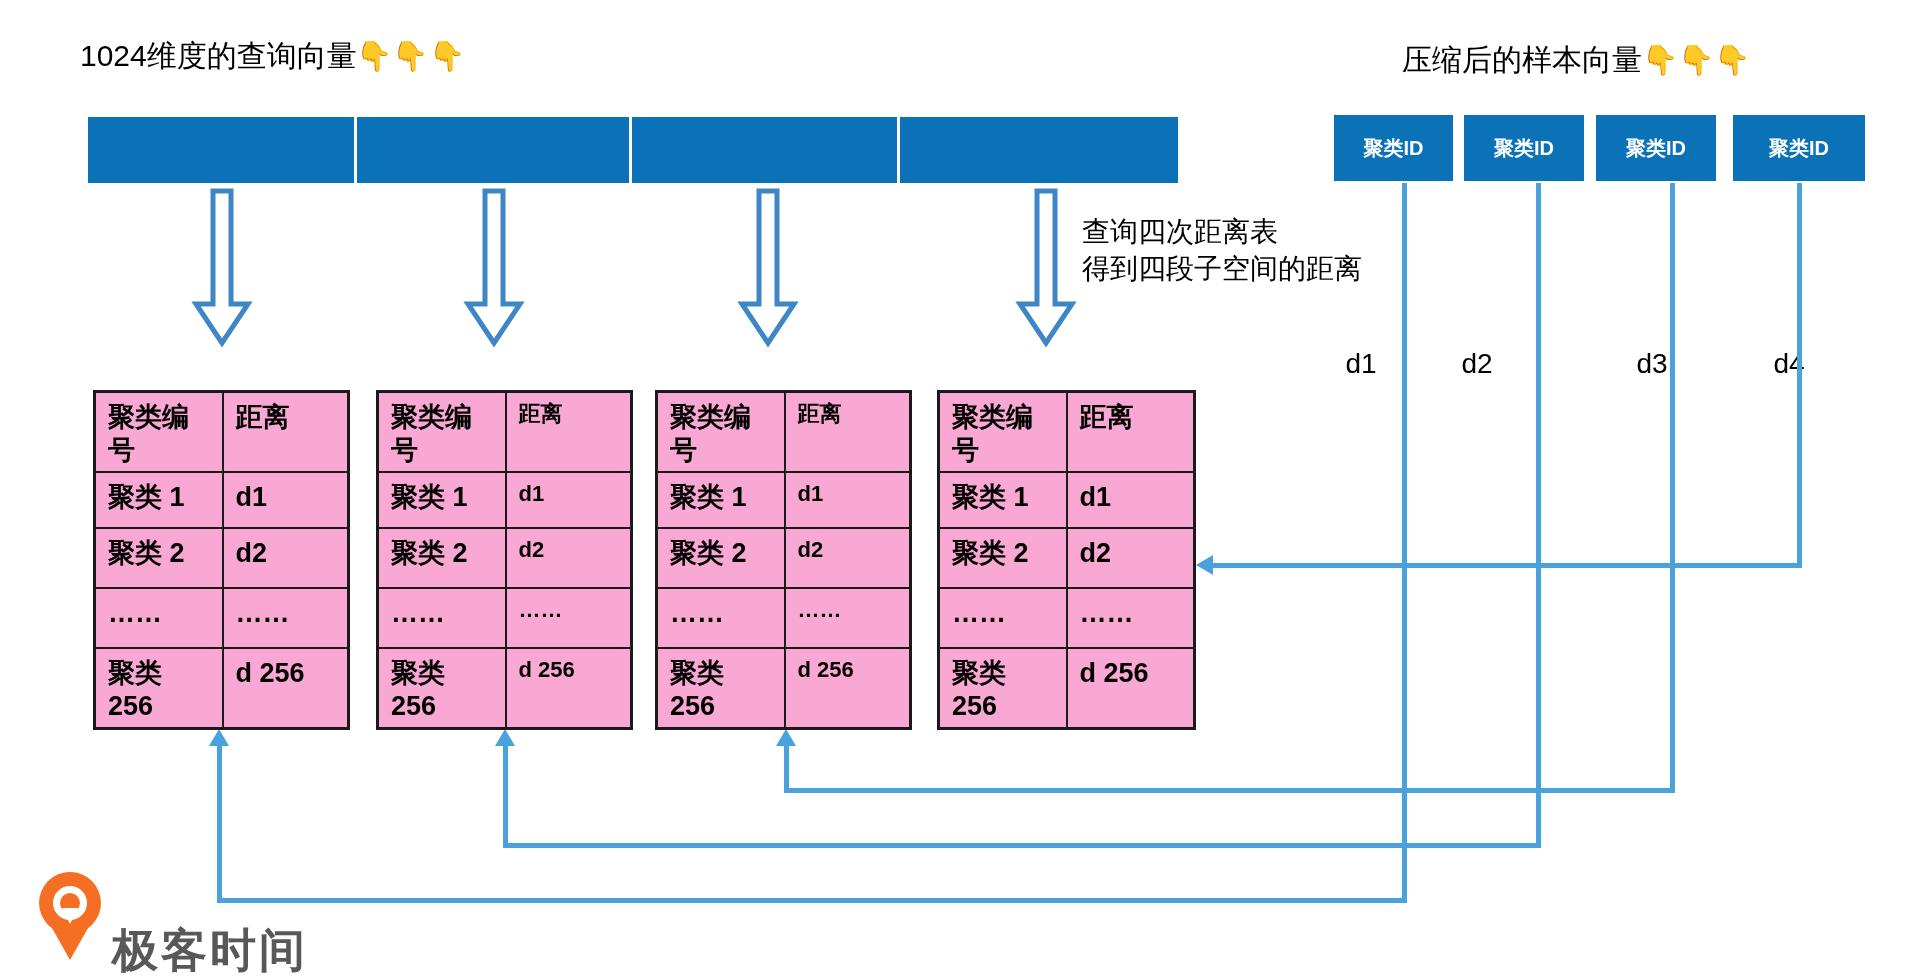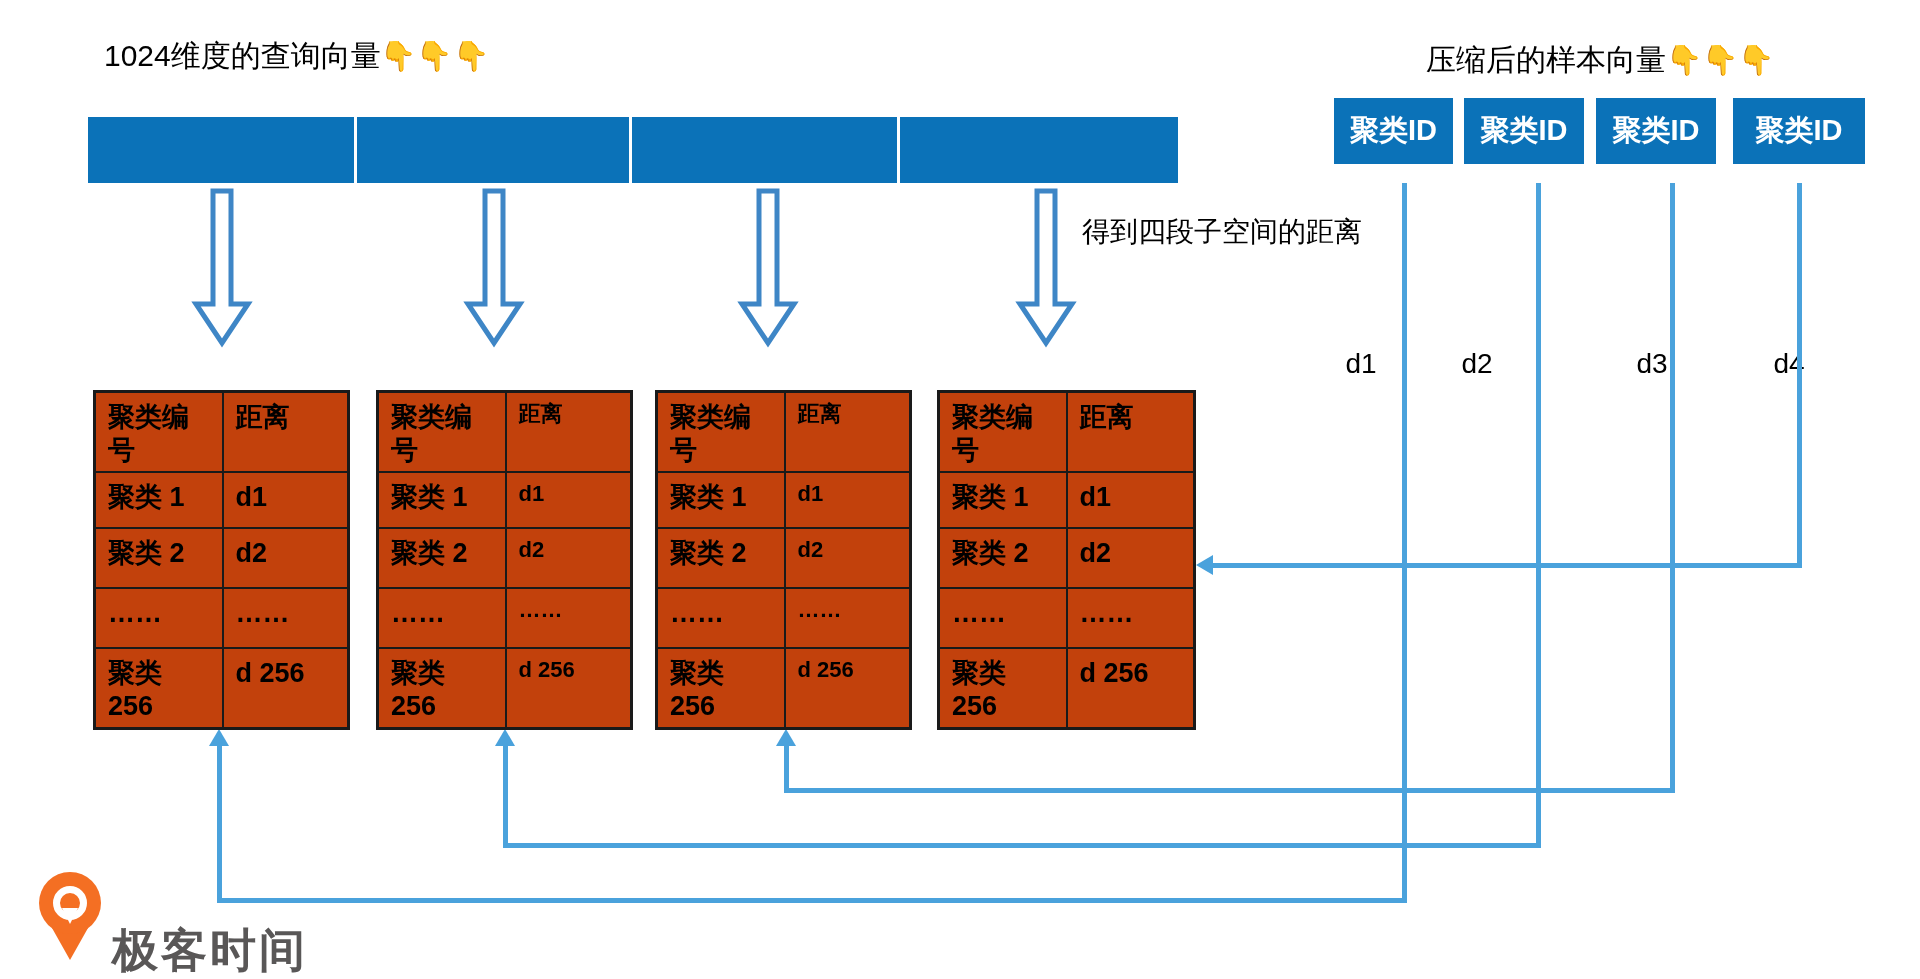--- a/index.html
+++ b/index.html
@@ -9,30 +9,30 @@
     --logo-orange:#f46f23;
     --logo-text-gray:#595757;
     --table-border:#1a1a1a;
   }
   html,body{margin:0;padding:0;background:#ffffff;}
   body{width:1920px;height:979px;position:relative;overflow:hidden;
        font-family:"Liberation Sans","DejaVu Sans",sans-serif;color:#000;}
   .abs{position:absolute;}
 
   
-  .title{font-size:30px;color:#000;white-space:nowrap;margin-left:24px;}
+  .title{font-size:30px;color:#000;white-space:nowrap;}
   .title .emoji{font-size:29px;}
 
   
   .bar{left:88px;top:117px;width:1090px;height:66px;display:flex;gap:3px;}
   .bar .seg{background:var(--bar-blue);height:100%;}
 
   
-  .cluster-cell{top:98px;height:66px;background:var(--bar-blue);
-    color:#fff;font-size:29px;font-weight:bold;
+  .cluster-cell{top:115px;height:66px;background:var(--bar-blue);
+    color:#fff;font-size:20px;font-weight:bold;
     display:flex;align-items:center;justify-content:center;white-space:nowrap;}
 
   
   .hollow-arrow{width:64px;height:160px;}
 
   
   .annotation{left:1082px;top:213px;font-size:28px;line-height:37px;white-space:nowrap;}
 
   
   .d-label{top:348px;font-size:28px;transform:translateX(-50%);}
@@ -40,21 +40,21 @@
   
   .vline{width:5px;background:var(--connector-blue);}
   .hline{height:5px;background:var(--connector-blue);}
   .head-up{width:0;height:0;border-left:10px solid transparent;
     border-right:10px solid transparent;border-bottom:17px solid var(--connector-blue);}
   .head-left{width:0;height:0;border-top:10px solid transparent;
     border-bottom:10px solid transparent;border-right:17px solid var(--connector-blue);}
 
   
   table.dist{border-collapse:collapse;table-layout:fixed;width:257px;
-    border:3px solid var(--table-border);background:#c2410c;}
+    border:3px solid var(--table-border);background:#f9a8d4;}
   table.dist td,table.dist th{border:2px solid var(--table-border);
     font-size:27px;font-weight:bold;text-align:left;vertical-align:top;
     padding:8px 10px 4px 12px;line-height:1.22;overflow:hidden;}
   table.dist th{font-weight:bold;height:66px;}
   table.dist .r1 td{height:42px;}
   table.dist .r2 td{height:46px;}
   table.dist .r3 td{height:46px;}
   table.dist .r4 td{height:66px;}
   table.dist col.c1{width:128px;}
   
@@ -104,20 +104,21 @@
     <polygon points="23,3 41,3 41,116 58,116 32,155 6,116 23,116" fill="#ffffff" stroke="var(--arrow-outline-blue)" stroke-width="5"></polygon>
   </svg>
 <svg class="abs hollow-arrow" style="left:736px;top:188px;" viewBox="0 0 64 160">
     <polygon points="23,3 41,3 41,116 58,116 32,155 6,116 23,116" fill="#ffffff" stroke="var(--arrow-outline-blue)" stroke-width="5"></polygon>
   </svg>
 <svg class="abs hollow-arrow" style="left:1014px;top:188px;" viewBox="0 0 64 160">
     <polygon points="23,3 41,3 41,116 58,116 32,155 6,116 23,116" fill="#ffffff" stroke="var(--arrow-outline-blue)" stroke-width="5"></polygon>
   </svg>
 
 <div class="abs annotation">
+  <div>查询四次距离表</div>
   <div>得到四段子空间的距离</div>
 </div>
 
 <div class="abs d-label" style="left:1361px;">d1</div>
 <div class="abs d-label" style="left:1477px;">d2</div>
 <div class="abs d-label" style="left:1635px;margin-left:17px;">d3</div>
 <div class="abs d-label" style="left:1757px;margin-left:32px;">d4</div>
 
 <div class="abs vline" style="left:1402px;top:183px;height:720px;"></div>
 <div class="abs vline" style="left:1536px;top:183px;height:665px;"></div>

